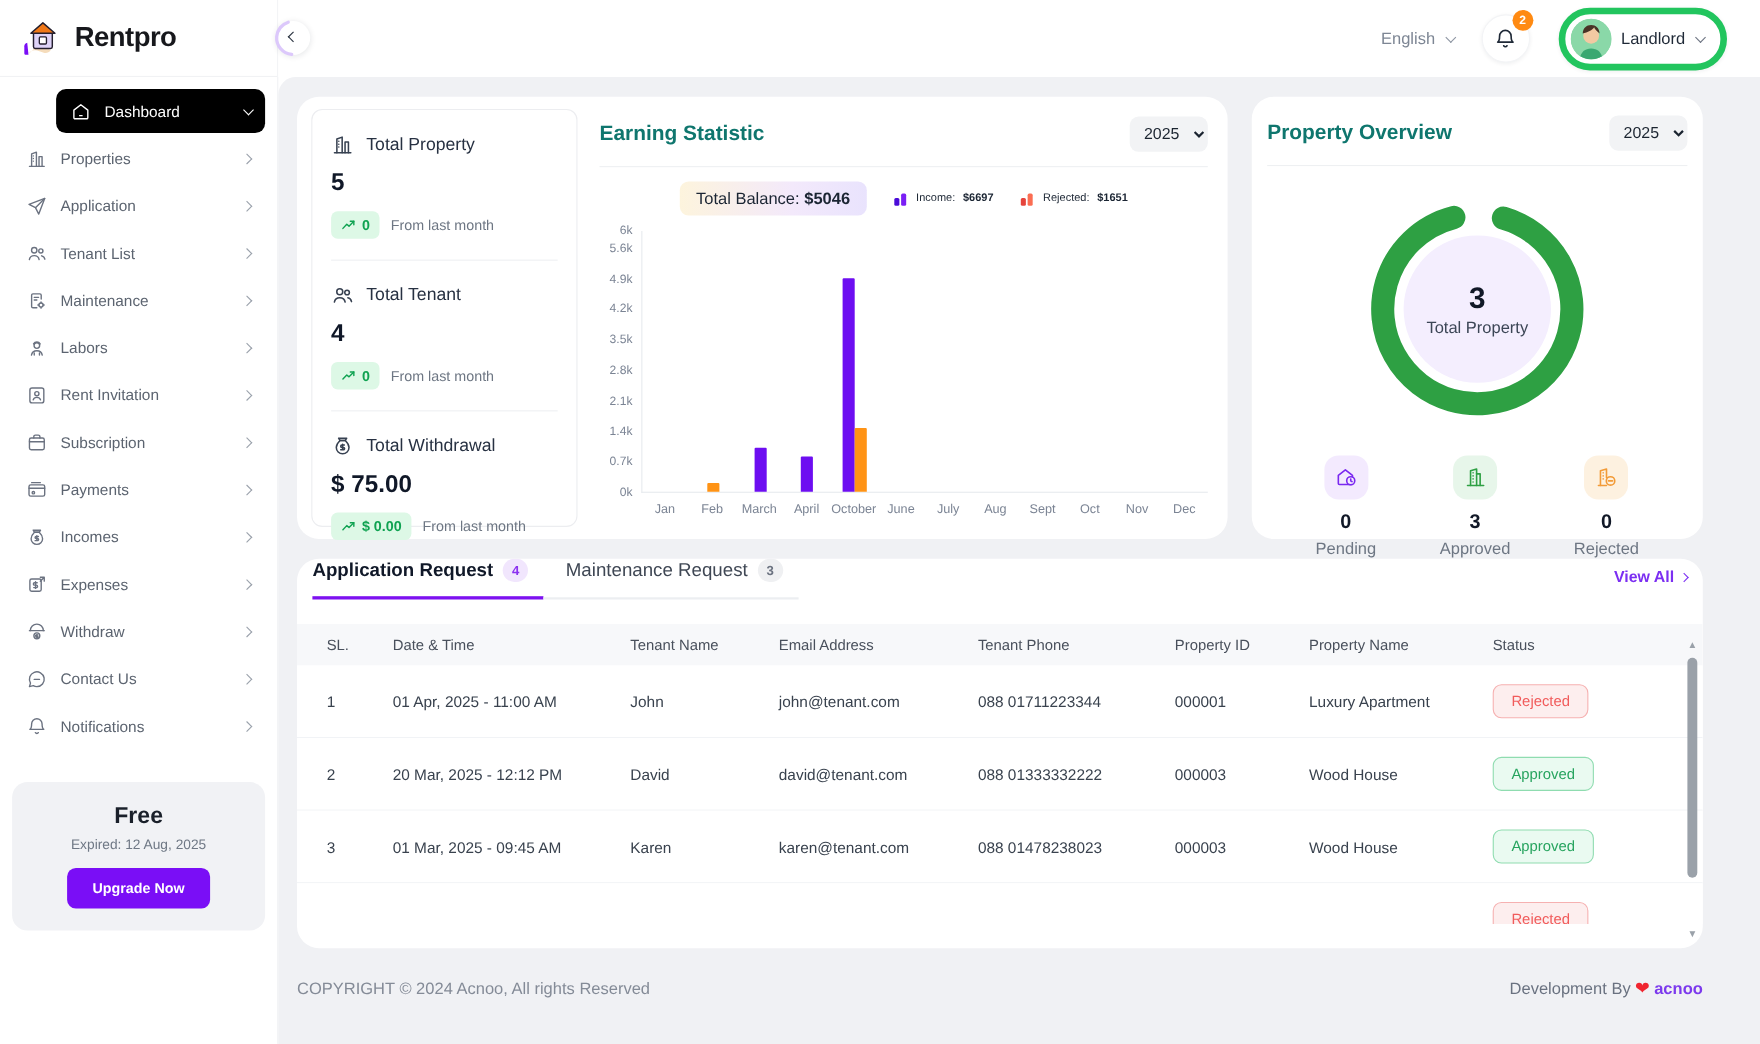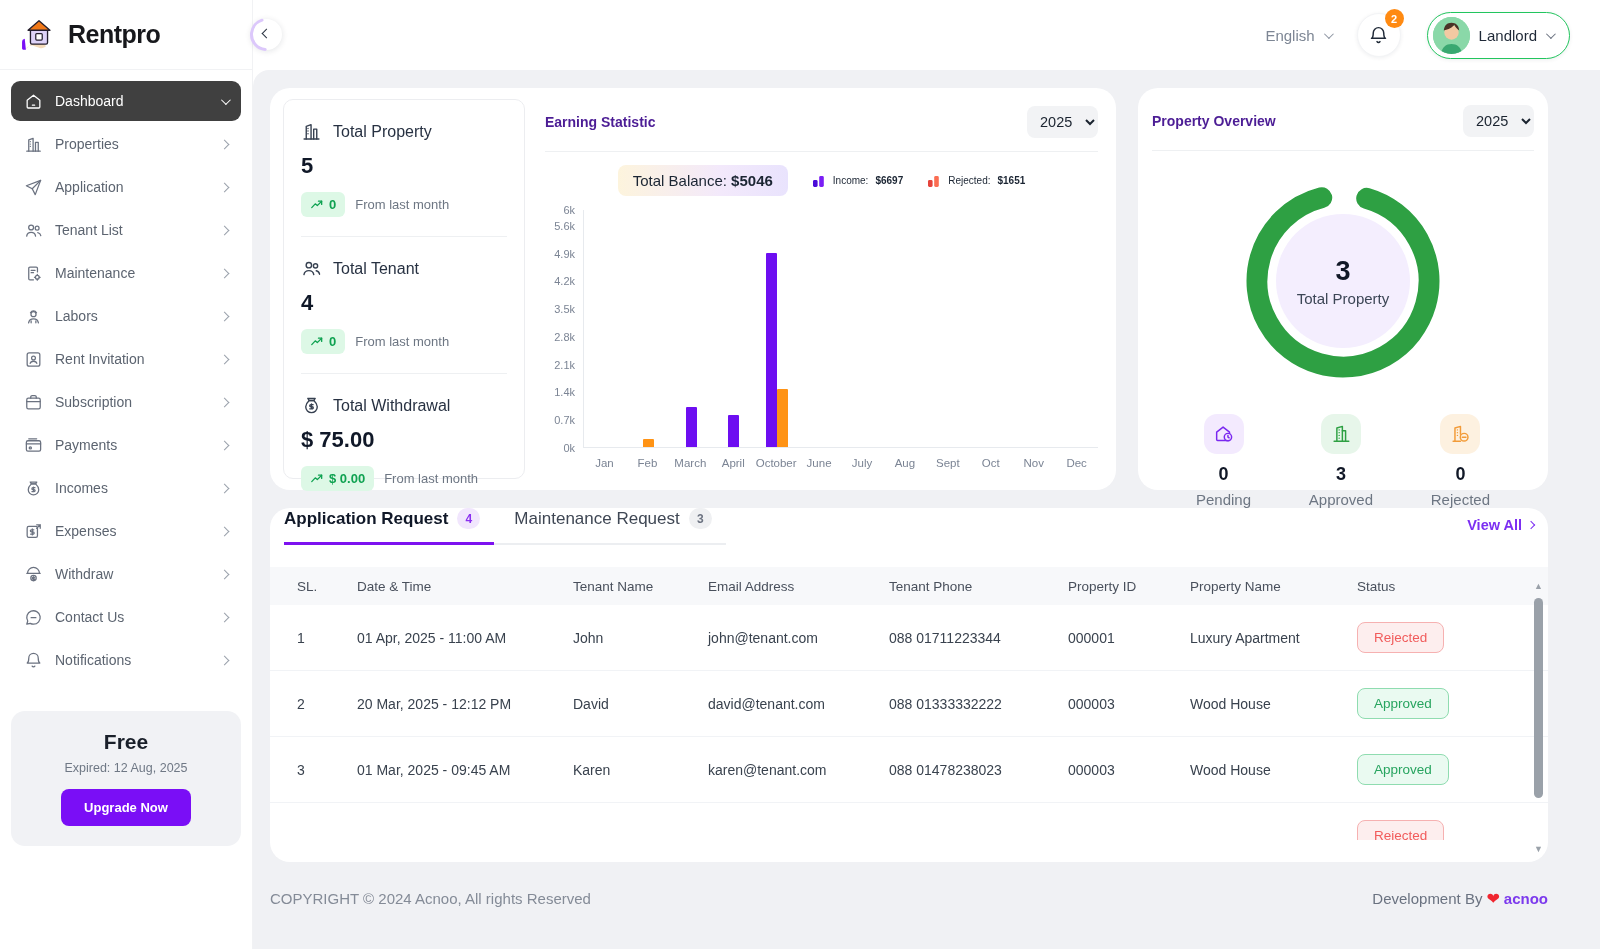--- a/index.html
+++ b/index.html
@@ -10,21 +10,21 @@
   
   .sidebar { width:253px; background:#fff; border-right:1px solid #f1f2f4; display:flex; flex-direction:column; }
   .logo-row { height:70px; display:flex; align-items:center; gap:10px; padding:0 20px; border-bottom:1px solid #f1f2f4; }
   .logo-mark { width:38px; height:38px; flex:0 0 auto; }
   .logo-text { font-size:25px; font-weight:800; color:#17181c; letter-spacing:-0.5px; }
   .nav { padding:11px 11px 0; }
   .nav-item { height:40px; margin-bottom:3px; display:flex; align-items:center; gap:12px;
     padding:0 13px; border-radius:9px; color:#5c6470; font-size:14px; cursor:pointer; }
   .nav-item .ic { width:19px; height:19px; display:flex; align-items:center; justify-content:center; color:#6b7280; }
   .nav-item .ic svg { width:19px; height:19px; }
-  .nav-item.active { background:#404040; color:#fff; }
+  .nav-item.active { background:#000000; color:#fff;margin-left:40px; }
   .nav-item.active .ic { color:#fff; }
   .chev-r { margin-left:auto; width:7px; height:7px; border-right:1.7px solid #9aa1ab; border-bottom:1.7px solid #9aa1ab; transform:rotate(-45deg); }
   .chev-d { margin-left:auto; width:7px; height:7px; border-right:1.9px solid #fff; border-bottom:1.9px solid #fff; transform:rotate(45deg) translateY(-2px); }
   .plan-card { margin:28px 11px 0; background:#f1f2f5; border-radius:14px; padding:19px 16px 20px; text-align:center; }
   .plan-name { font-size:21px; font-weight:800; color:#1a202a; }
   .plan-exp { font-size:12.5px; color:#6f7885; margin-top:7px; }
   .plan-btn { margin-top:14px; background:#7a0ef6; color:#fff; border:0; border-radius:8px;
     padding:11px 23px; font-size:13px; font-weight:700; cursor:pointer; font-family:inherit; }
 
   
@@ -36,21 +36,21 @@
   .collapse-btn .chv { position:absolute; left:12px; top:11px; width:7px; height:7px;
     border-left:1.8px solid #2a3340; border-bottom:1.8px solid #2a3340; transform:rotate(45deg); }
   .top-right { margin-left:auto; display:flex; align-items:center; gap:26px; }
   .lang { display:flex; align-items:center; gap:9px; color:#7d8694; font-size:15px; cursor:pointer; }
   .lang .cd { width:7px; height:7px; border-right:1.6px solid #8d95a2; border-bottom:1.6px solid #8d95a2; transform:rotate(45deg) translateY(-2px); }
   .bell-wrap { position:relative; width:44px; height:44px; border-radius:50%; background:#fff;
     border:1px solid #f3f4f6; box-shadow:0 1px 4px rgba(16,24,40,.07); display:flex; align-items:center; justify-content:center; cursor:pointer; }
   .bell-wrap svg { width:21px; height:21px; color:#1f2937; }
   .bell-badge { position:absolute; top:-5px; right:-4px; min-width:19px; height:19px; border-radius:50%;
     background:#ff8a12; color:#fff; font-size:11px; font-weight:700; display:flex; align-items:center; justify-content:center; }
-  .profile { display:flex; align-items:center; gap:9px; background:#fff; border:1px solid #22c55e;
+  .profile { display:flex; align-items:center; gap:9px; background:#fff; border:6px solid #22c55e;
     box-shadow:0 1px 4px rgba(16,24,40,.07); border-radius:999px; padding:4px 16px 4px 5px; cursor:pointer; }
   .avatar { width:37px; height:37px; border-radius:50%; overflow:hidden; background:#8ad8a8; }
   .profile .pname { font-size:15px; color:#1f2937; font-weight:500; }
   .profile .cd { width:7px; height:7px; border-right:1.6px solid #6b7280; border-bottom:1.6px solid #6b7280; transform:rotate(45deg) translateY(-2px); }
 
   .content { flex:1; background:#f0f1f4; border-top-left-radius:16px; padding:18px 52px 0 17px; overflow:hidden; }
   .card { background:#fff; border-radius:20px; }
 
   .row1 { display:flex; gap:22px; height:402px; }
   .earning-card { flex:1; display:flex; gap:12px; padding:11px 12px 11px 13px; min-width:0; }
@@ -65,21 +65,21 @@
   .stat-value { font-size:22px; font-weight:800; color:#101828; margin-top:11px; }
   .stat-delta { display:flex; align-items:center; gap:10px; margin-top:13px; }
   .delta-pill { display:flex; align-items:center; gap:5px; background:#ddf8e6; color:#0fa251;
     font-size:13px; font-weight:700; padding:5px 9px; border-radius:6px; }
   .delta-pill svg { width:14px; height:14px; }
   .stat-caption { font-size:13px; color:#6d7683; }
 
   
   .chart-block { flex:1; min-width:0; padding:7px 6px 0 8px; display:flex; flex-direction:column; }
   .block-head { display:flex; align-items:center; justify-content:space-between; }
-  .block-title { font-size:14px; font-weight:700; color:#4c1d95; }
+  .block-title { font-size:19px; font-weight:700; color:#0f766e; }
   .year-select { background:#f2f3f5; border:0; border-radius:8px; padding:7px 9px; font-size:14.5px;
     color:#1b2430; font-family:inherit; cursor:pointer; }
   .head-divider { border-bottom:1px solid #eef0f2; margin-top:13px; }
   .legend-row { display:flex; align-items:center; justify-content:center; gap:24px; margin-top:13px; }
   .balance-pill { background:linear-gradient(90deg,#fdf4dd 0%,#f3e9fb 60%,#e9e3fd 100%);
     border-radius:8px; padding:7px 15px; font-size:15px; color:#1b2533; font-weight:500; }
   .balance-pill b { font-weight:800; }
   .legend-item { display:flex; align-items:center; gap:7px; font-size:10px; color:#1b2533; }
   .legend-item b { font-weight:800; }
   .legend-item svg { width:14px; height:14px; }

